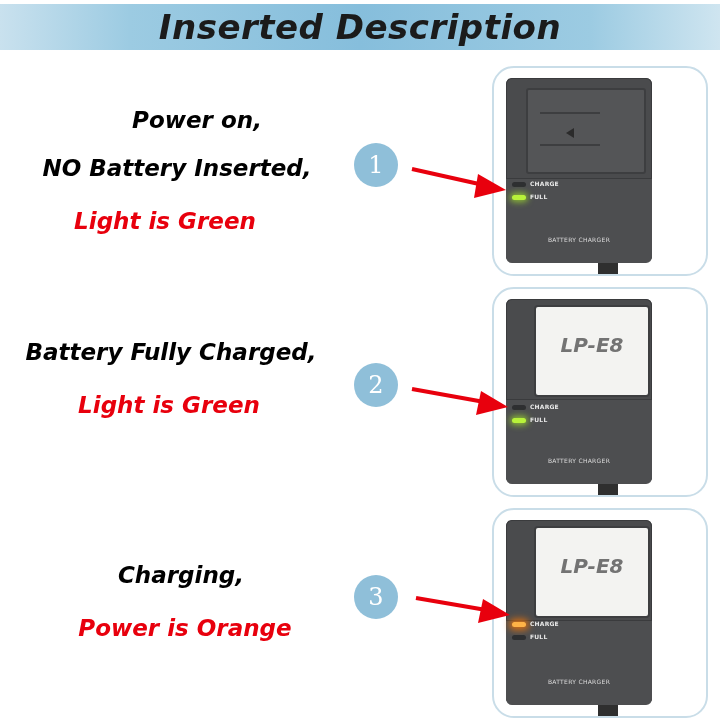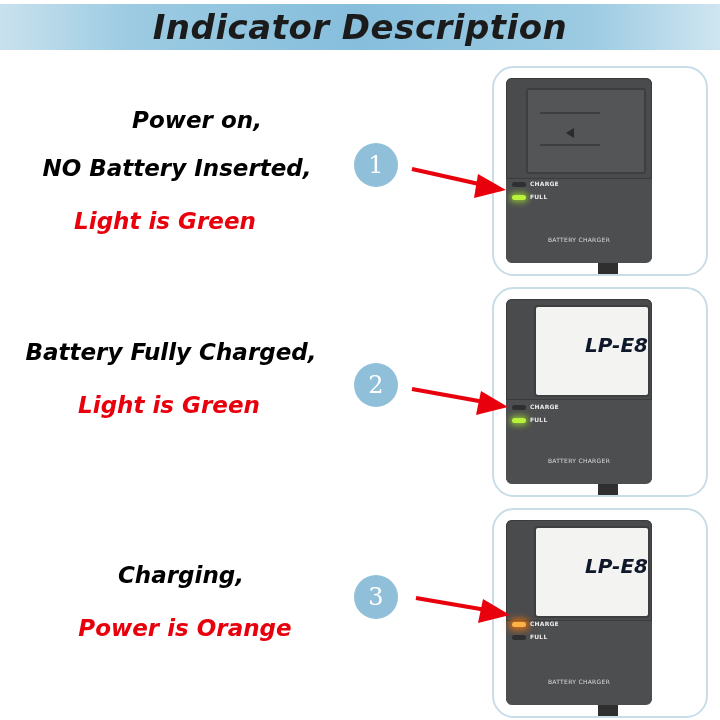--- a/index.html
+++ b/index.html
@@ -12,34 +12,34 @@
   .desc .red { color:#e8000d; }
   .badge { position:absolute; width:44px; height:44px; border-radius:50%; background:#8fbfd9; color:#fff;
     font-family:"DejaVu Serif", serif; font-size:24px; line-height:44px; text-align:center; }
   .frame { position:absolute; left:492px; width:212px; height:206px; border:2px solid #c9dde8; border-radius:22px; background:#fff; overflow:hidden; }
   .cable { position:absolute; left:104px; bottom:-4px; width:20px; height:26px; background:#2f2f2f; border-radius:3px; }
   .charger { position:absolute; left:12px; top:10px; width:146px; height:184px; background:#4a4b4d; border-radius:6px; box-shadow:inset 0 0 0 1px #3a3b3d; }
   .slot { position:absolute; left:20px; top:10px; width:116px; height:82px; background:#545557; border:2px solid #3d3e40; border-radius:3px; }
   .slot .ridge { position:absolute; left:12px; height:2px; width:60px; background:#3d3e40; }
   .slot .tri { position:absolute; left:38px; top:38px; width:0; height:0; border-top:5px solid transparent; border-bottom:5px solid transparent; border-right:8px solid #2b2b2b; }
   .battery { position:absolute; left:30px; top:8px; width:112px; height:88px; background:#f3f3f1; border-radius:2px; box-shadow:0 0 0 2px #3d3e40; }
-  .battery-label { position:absolute; left:0; right:0; top:26px; text-align:right; font-style:italic; font-weight:bold; font-size:20px; color:#0f172a; }
+  .battery-label { position:absolute; left:0; right:0; top:26px; text-align:center; font-style:italic; font-weight:bold; font-size:20px; color:#737373; }
   .lowerpanel { position:absolute; left:0; top:100px; width:146px; height:84px; background:#4d4e50; border-top:1px solid #3a3b3d; border-radius:0 0 6px 6px; }
   .led-label { position:absolute; font-size:6px; font-weight:bold; color:#e8e8e8; letter-spacing:0.2px; }
   .led { position:absolute; width:14px; height:5px; border-radius:3px; background:#2e2f31; }
   .led.green { background:#b8f23a; box-shadow:0 0 6px 2px rgba(170,240,40,0.7); }
   .led.orange { background:#ffb347; box-shadow:0 0 7px 3px rgba(255,120,0,0.8); }
   .charger-label { position:absolute; left:0; right:0; top:158px; text-align:center; font-size:6px; color:#ddd; letter-spacing:0.3px; }
   svg.arrow { position:absolute; overflow:visible; }
 </style>
 </head>
 <body>
 
 <div class="banner">
-  <div class="banner-title">Indicator Description</div>
+  <div class="banner-title">Inserted Description</div>
 </div>
 
 <div class="desc" style="top:102px;">
   <div style="height:52px;line-height:36px;padding-left:24px;">Power on,</div>
 </div>
 <div class="desc" style="top:155px;left:-8px;">
   <div>NO Battery Inserted,</div>
 </div>
 <div class="desc" style="top:208px;left:-20px;">
   <div class="red">Light is Green</div>

